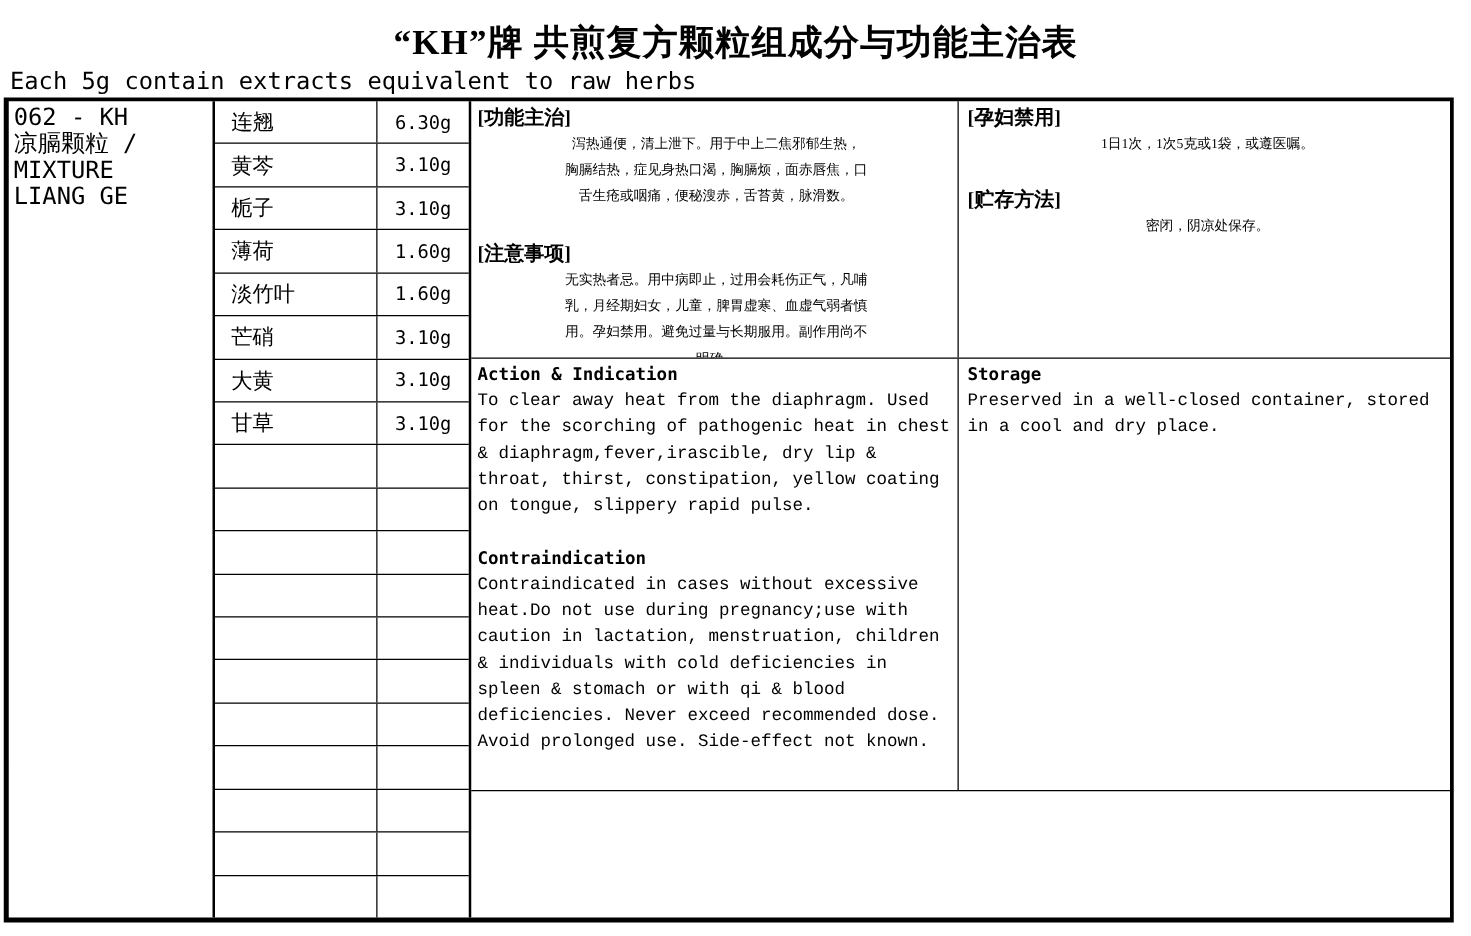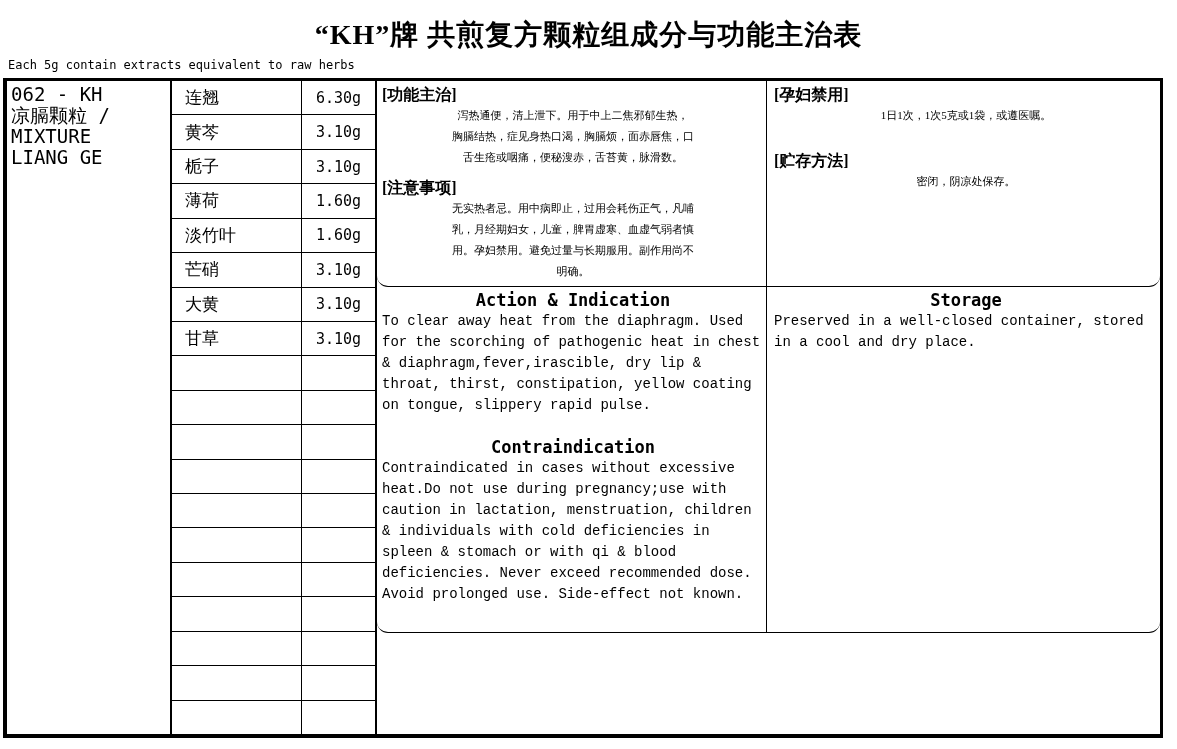--- a/index.html
+++ b/index.html
@@ -16,21 +16,21 @@
   }
   .title{
     position:absolute; top:17px; left:0; width:100%;
     text-align:center; font-weight:bold; font-size:28px; line-height:36px;
     font-family:"Liberation Serif","DejaVu Serif",serif;
     letter-spacing:1px;
   }
   .subtitle{
     position:absolute; top:57px; left:8px;
     font-family:"DejaVu Sans Mono","Liberation Mono",monospace;
-    font-size:12px; line-height:17px;
+    font-size:19px; line-height:17px;
   }
   .sheet{
     position:absolute; left:3px; top:78px; width:1160px; height:660px;
     border-style:solid; border-color:var(--ink);
     border-width:3px 3px 4px 4px;
     display:flex; background:var(--paper);
   }
   
   .col-id{
     width:165px; border-right:2px solid var(--ink);
@@ -50,43 +50,42 @@
     display:flex; align-items:center; padding-left:13px;
     font-size:17px; overflow:hidden;
   }
   .herb-qty{
     flex:1; display:flex; align-items:center; justify-content:center;
     font-family:"DejaVu Sans Mono","Liberation Mono",monospace;
     font-size:15px; overflow:hidden;
   }
   
   .main{ flex:1; min-width:0; display:flex; flex-direction:column; }
-  .band{ display:flex; border-bottom:1.5px solid var(--ink);border-radius:11px; }
+  .band{ display:flex; border-bottom:1.5px solid var(--ink); }
   .band-top{ height:206px; }
   .band-mid{ height:346px; }
   .band-bottom{ flex:1; border-bottom:none; }
   .cell{ overflow:hidden; padding:3px 2px 0 5px; }
   .cell-mid{ width:390px; border-right:1.5px solid var(--ink); }
   .cell-right{ flex:1; padding-left:7px; }
   .sec-h-cn{
     font-weight:bold; font-size:16px; line-height:21px;
     font-family:"Liberation Serif","DejaVu Serif",serif;
   }
   .sec-b-cn{
     font-size:11px; line-height:21px; white-space:pre-line;
     font-family:"Liberation Serif","DejaVu Serif",serif;
     text-align:center;
   }
-  .band-top .cell-mid .sec + .sec{ margin-top:9px; }
+  .band-top .cell-mid .sec + .sec{ margin-top:25px; }
   .band-top .cell-right .sec + .sec{ margin-top:24px; }
   .band-mid .sec + .sec{ margin-top:21px; }
   .sec-h-en{
-    font-weight:bold; font-size:17px; line-height:21px;
-    font-family:"DejaVu Sans Mono","Liberation Mono",monospace;
-    text-align:center;
+    font-weight:bold; font-size:14px; line-height:21px;
+    font-family:"DejaVu Sans Mono","Liberation Mono",monospace;
   }
   .sec-b-en{
     font-size:14px; line-height:21px; white-space:pre-line;
     font-family:Liberation Mono, monospace;
   }
 </style>
 </head>
 <body>
 
 <div class="title">“KH”牌 共煎复方颗粒组成分与功能主治表</div>

